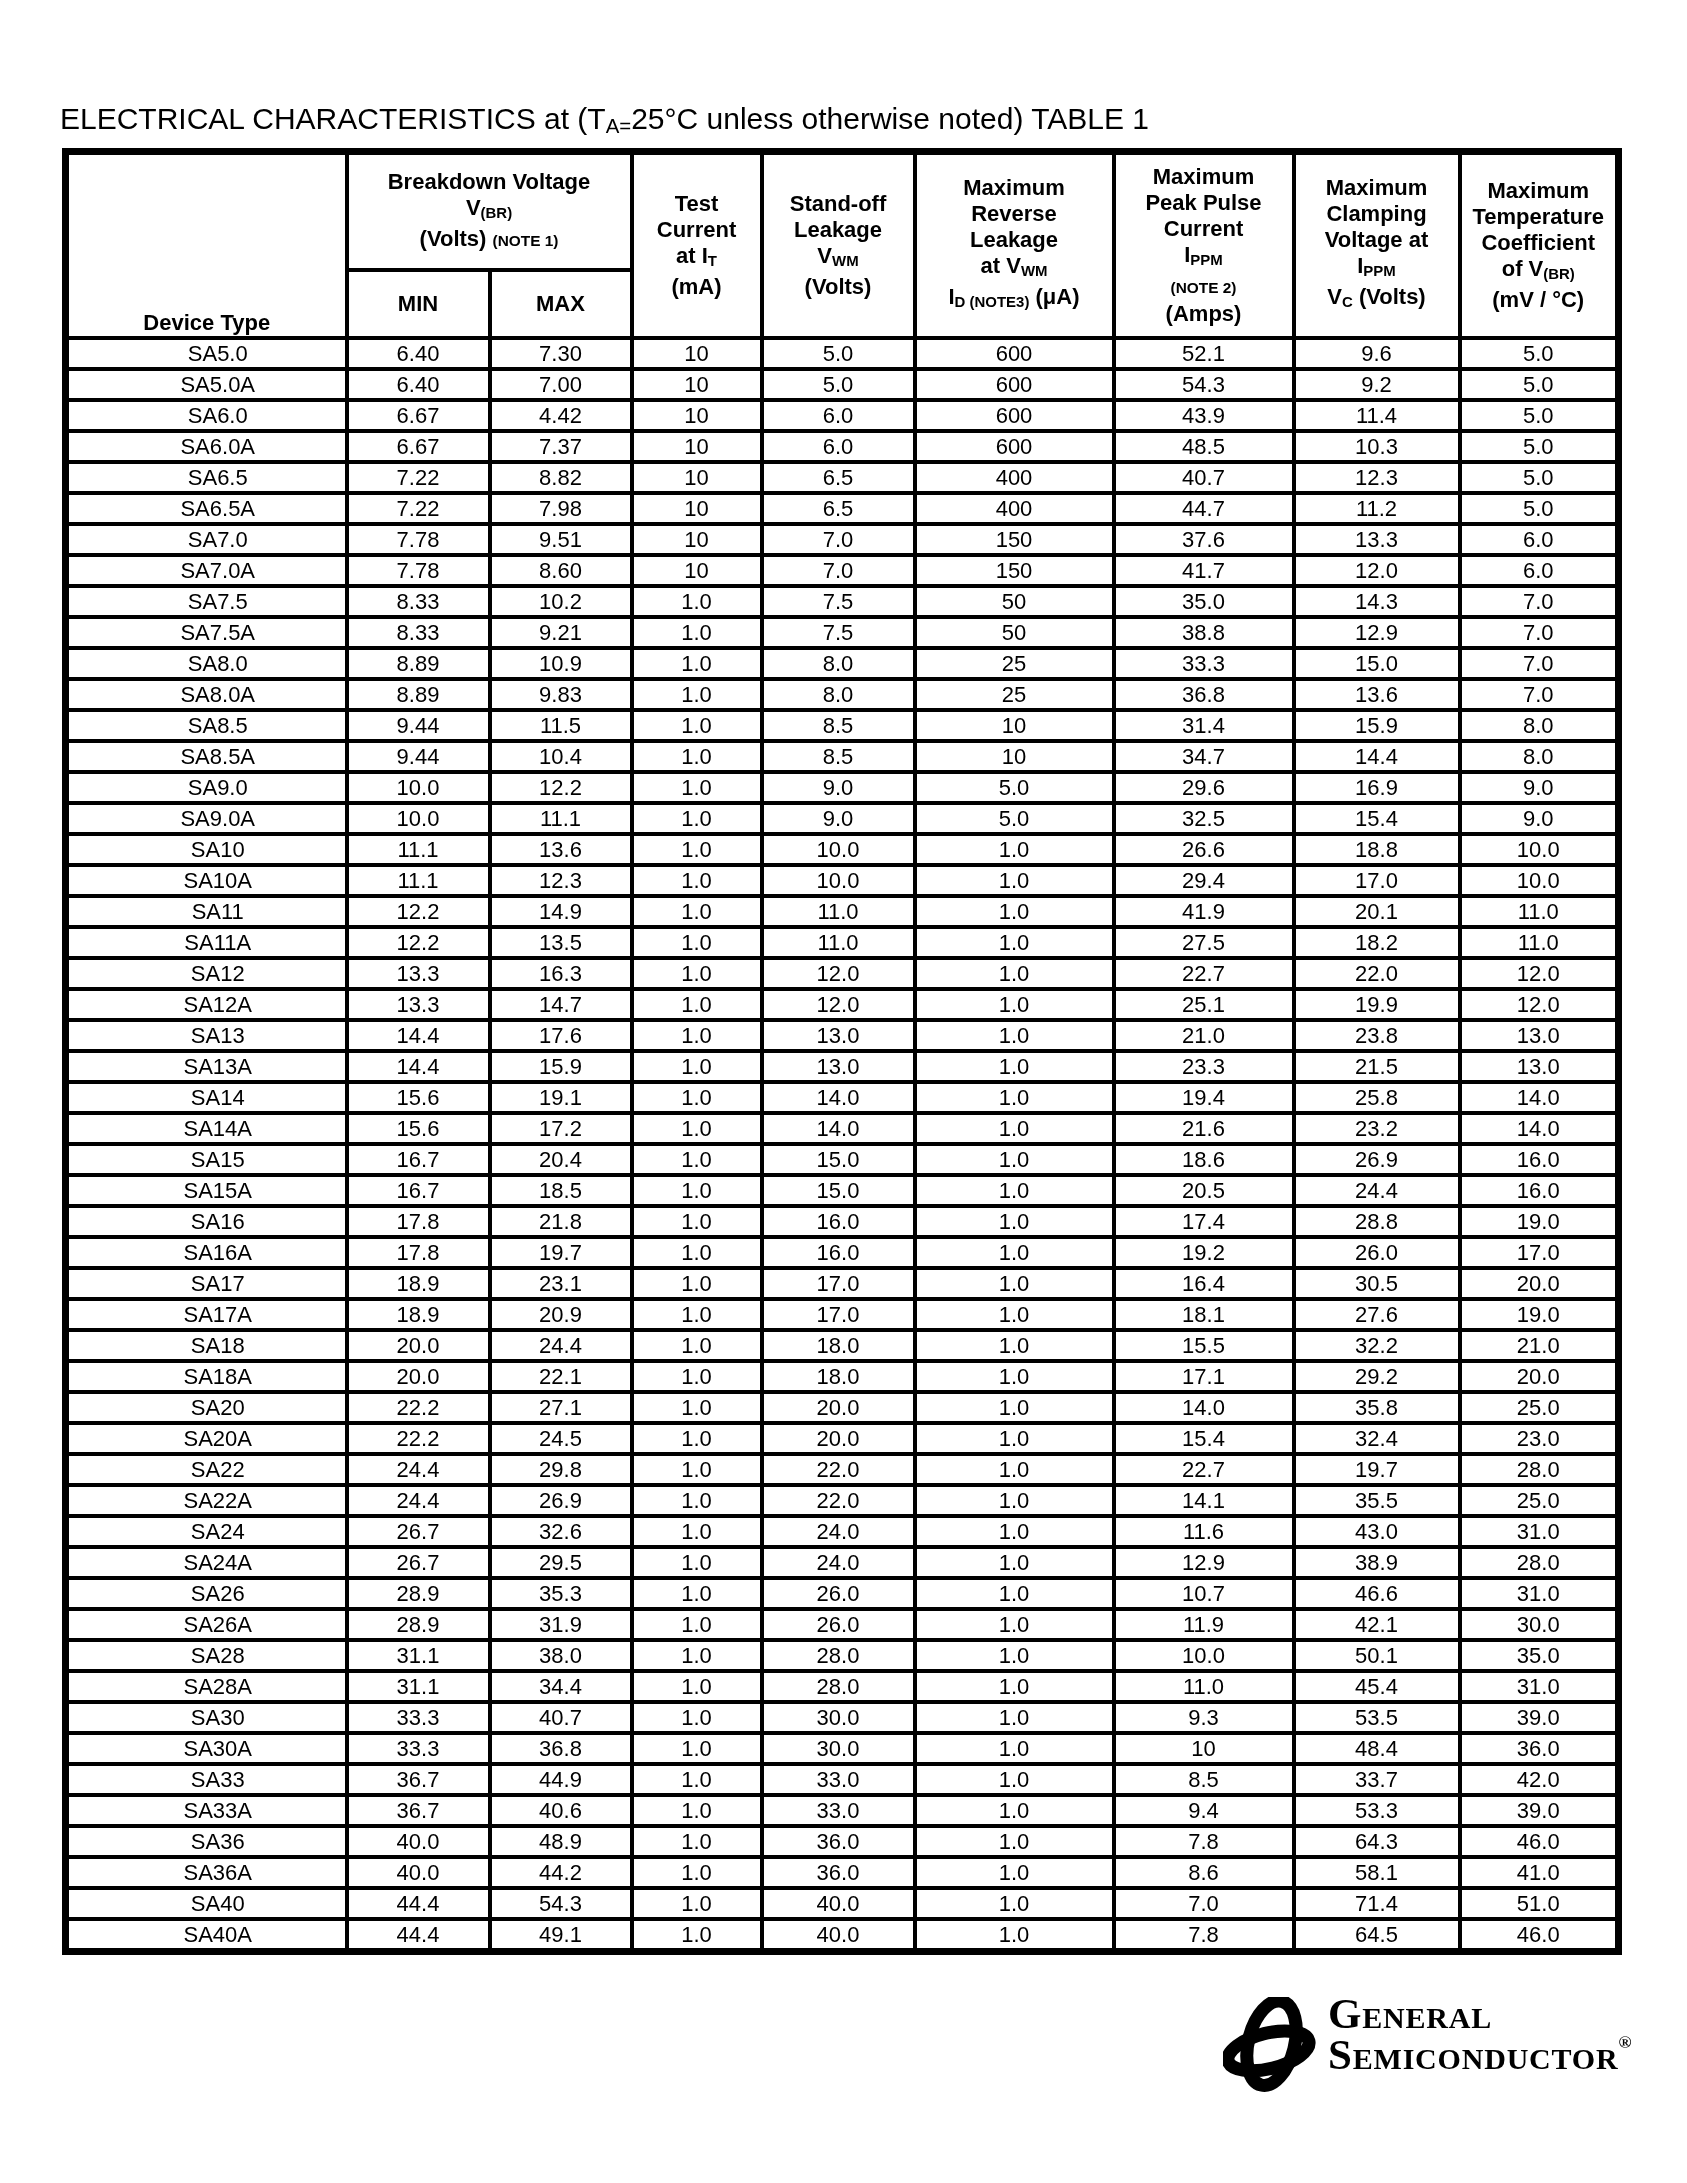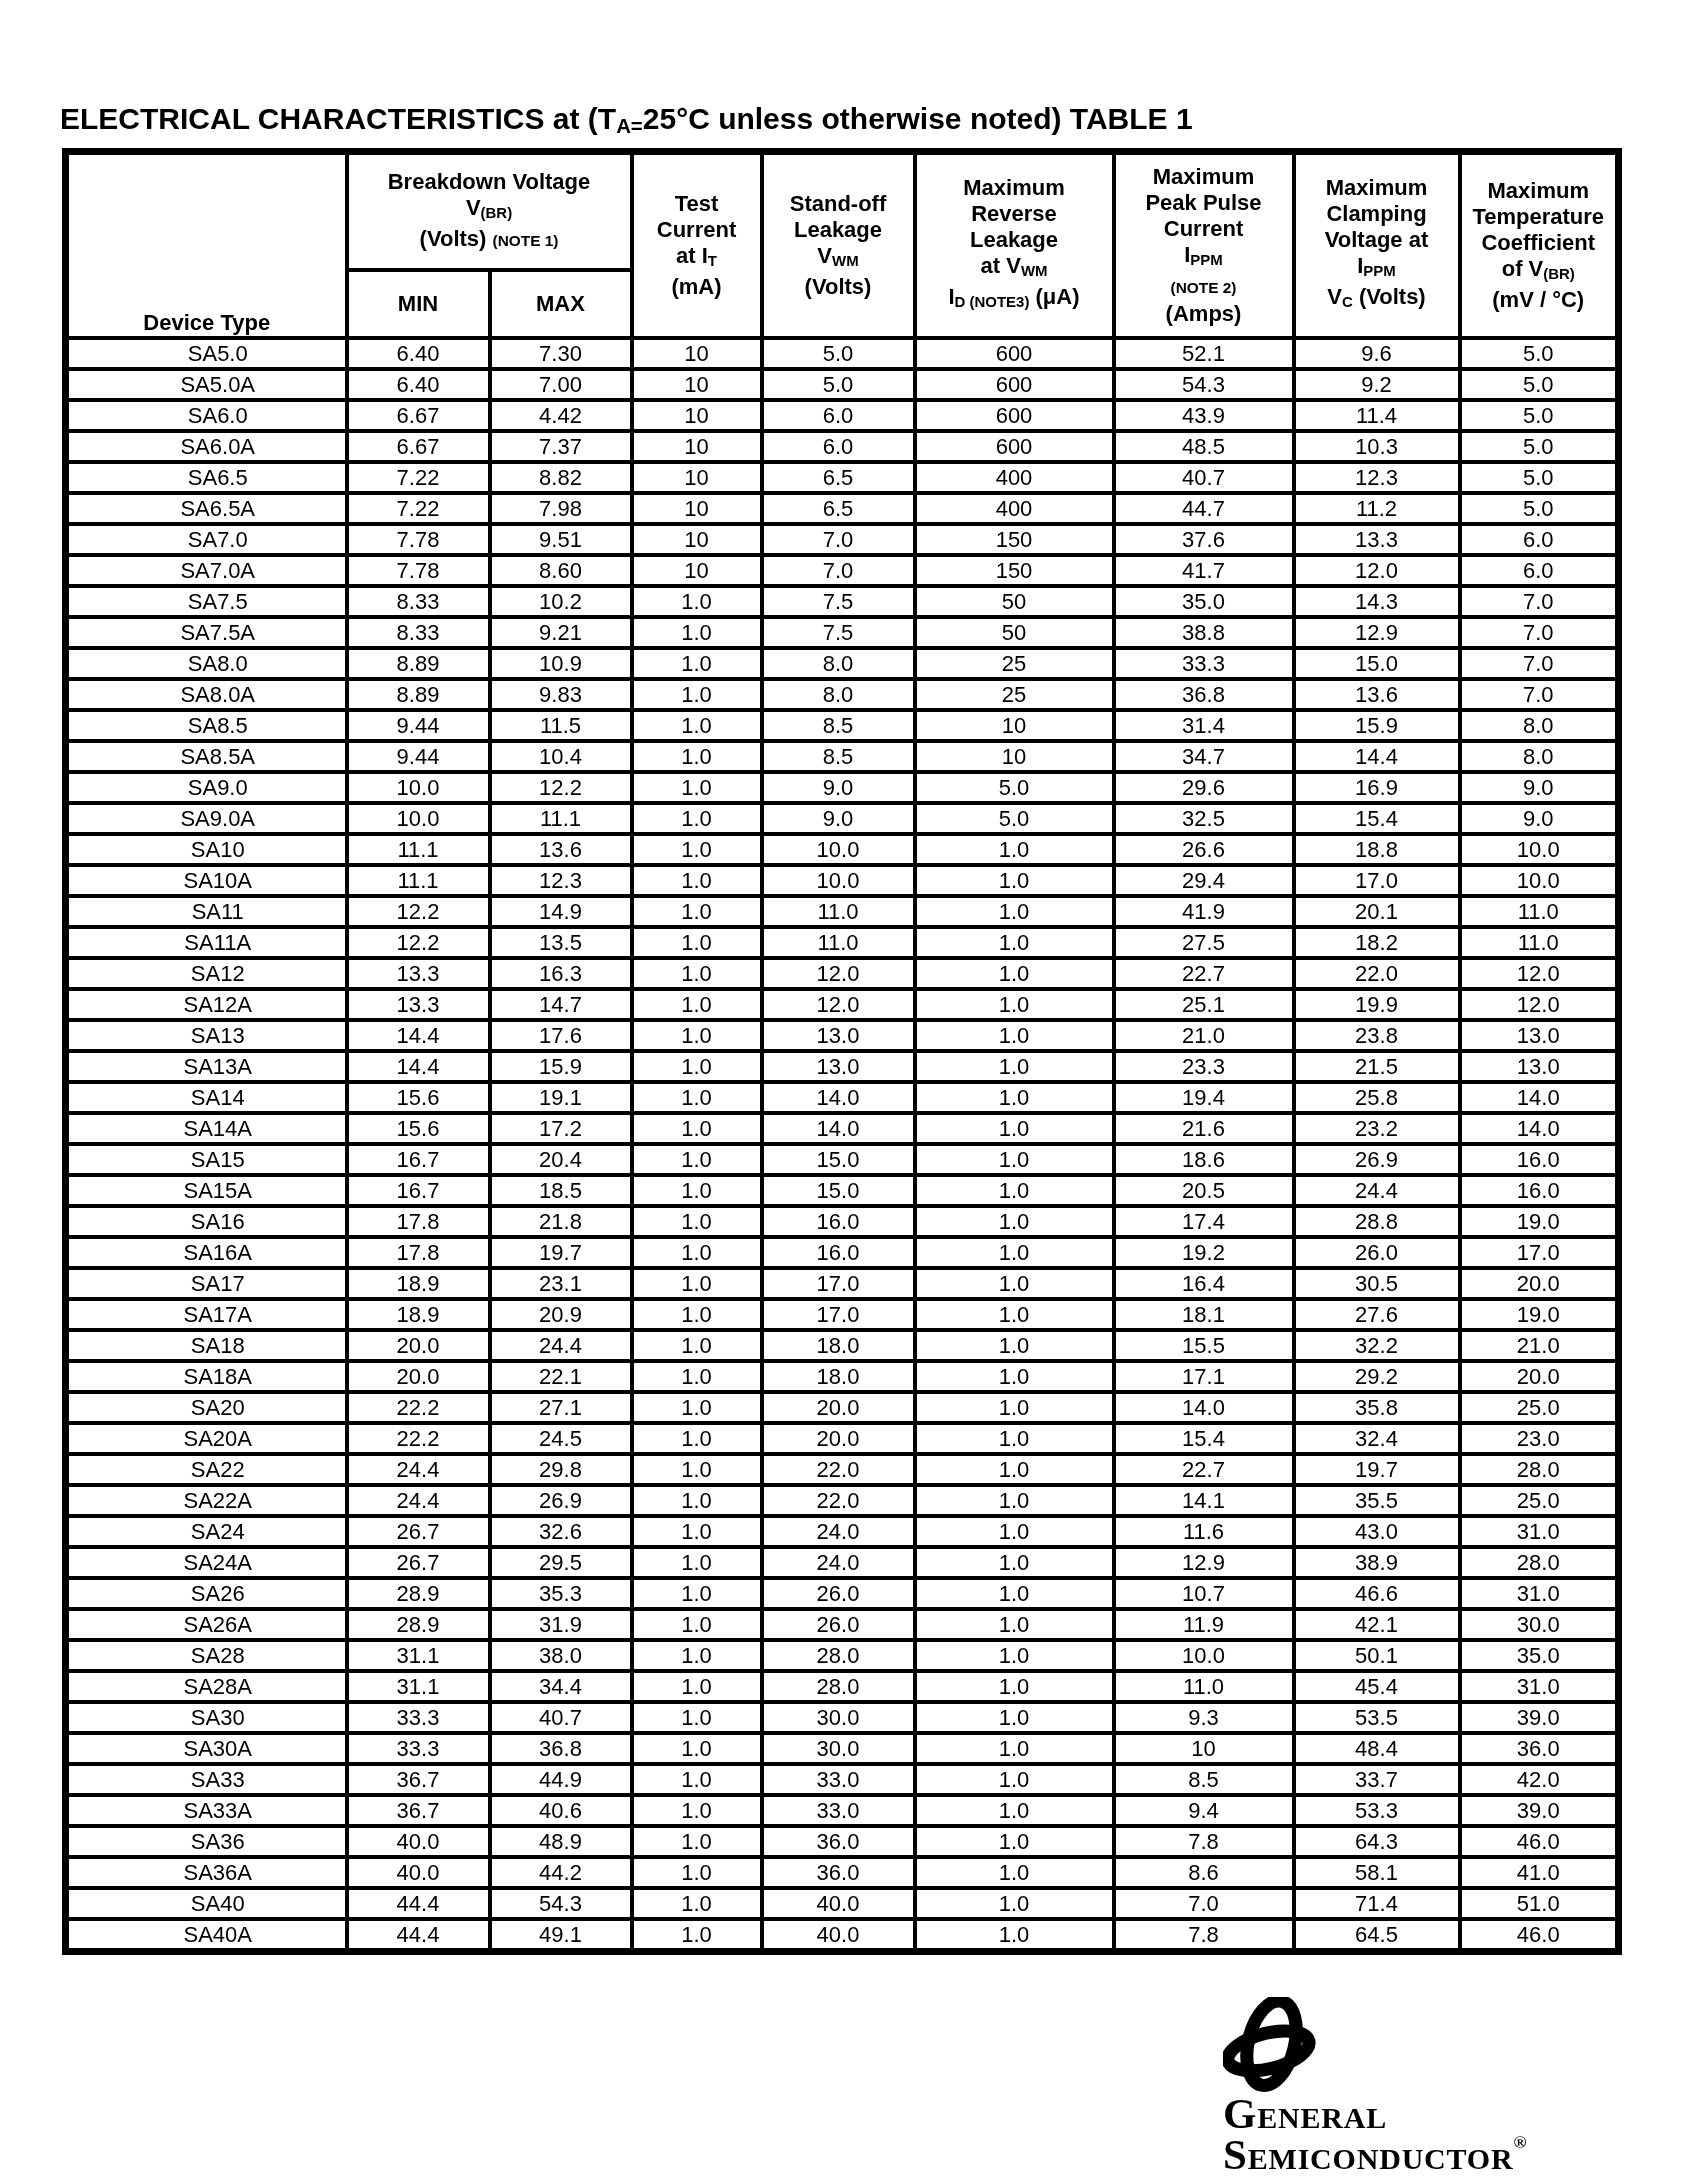--- a/index.html
+++ b/index.html
@@ -8,21 +8,21 @@
     background: #ffffff;
     font-family: "Liberation Sans", sans-serif;
     color: #000;
     overflow: hidden;
     position: relative;
   }
   .title {
     position: absolute;
     left: 60px; top: 86px;
     font-size: 30px;
-    font-weight: bold;
+    font-weight: normal;
     white-space: nowrap;
     letter-spacing: 0px;
   }
   .sub  { font-size: 0.68em; vertical-align: -0.22em; }
   .note { font-size: 0.70em; }
 
   table.sheet {
     position: absolute;
     left: 62px; top: 148px;
     width: 1554px;
@@ -57,21 +57,20 @@
   }
   tbody td.dev {
     text-align: center;
     padding-left: 22px;
   }
   .logo {
     position: absolute;
     left: 1223px; top: 1994px;
     display: flex;
     align-items: flex-start;
-    flex-direction: column;
   }
   .logo-mark { width: 94px; height: 97px; margin-right: 11px; margin-top: 3.2px; }
   .logo-text {
     font-family: "Liberation Serif", serif;
     font-weight: bold;
     font-variant: small-caps;
     font-size: 43px;
     line-height: 0.93;
     letter-spacing: 0.8px;
     white-space: nowrap;

